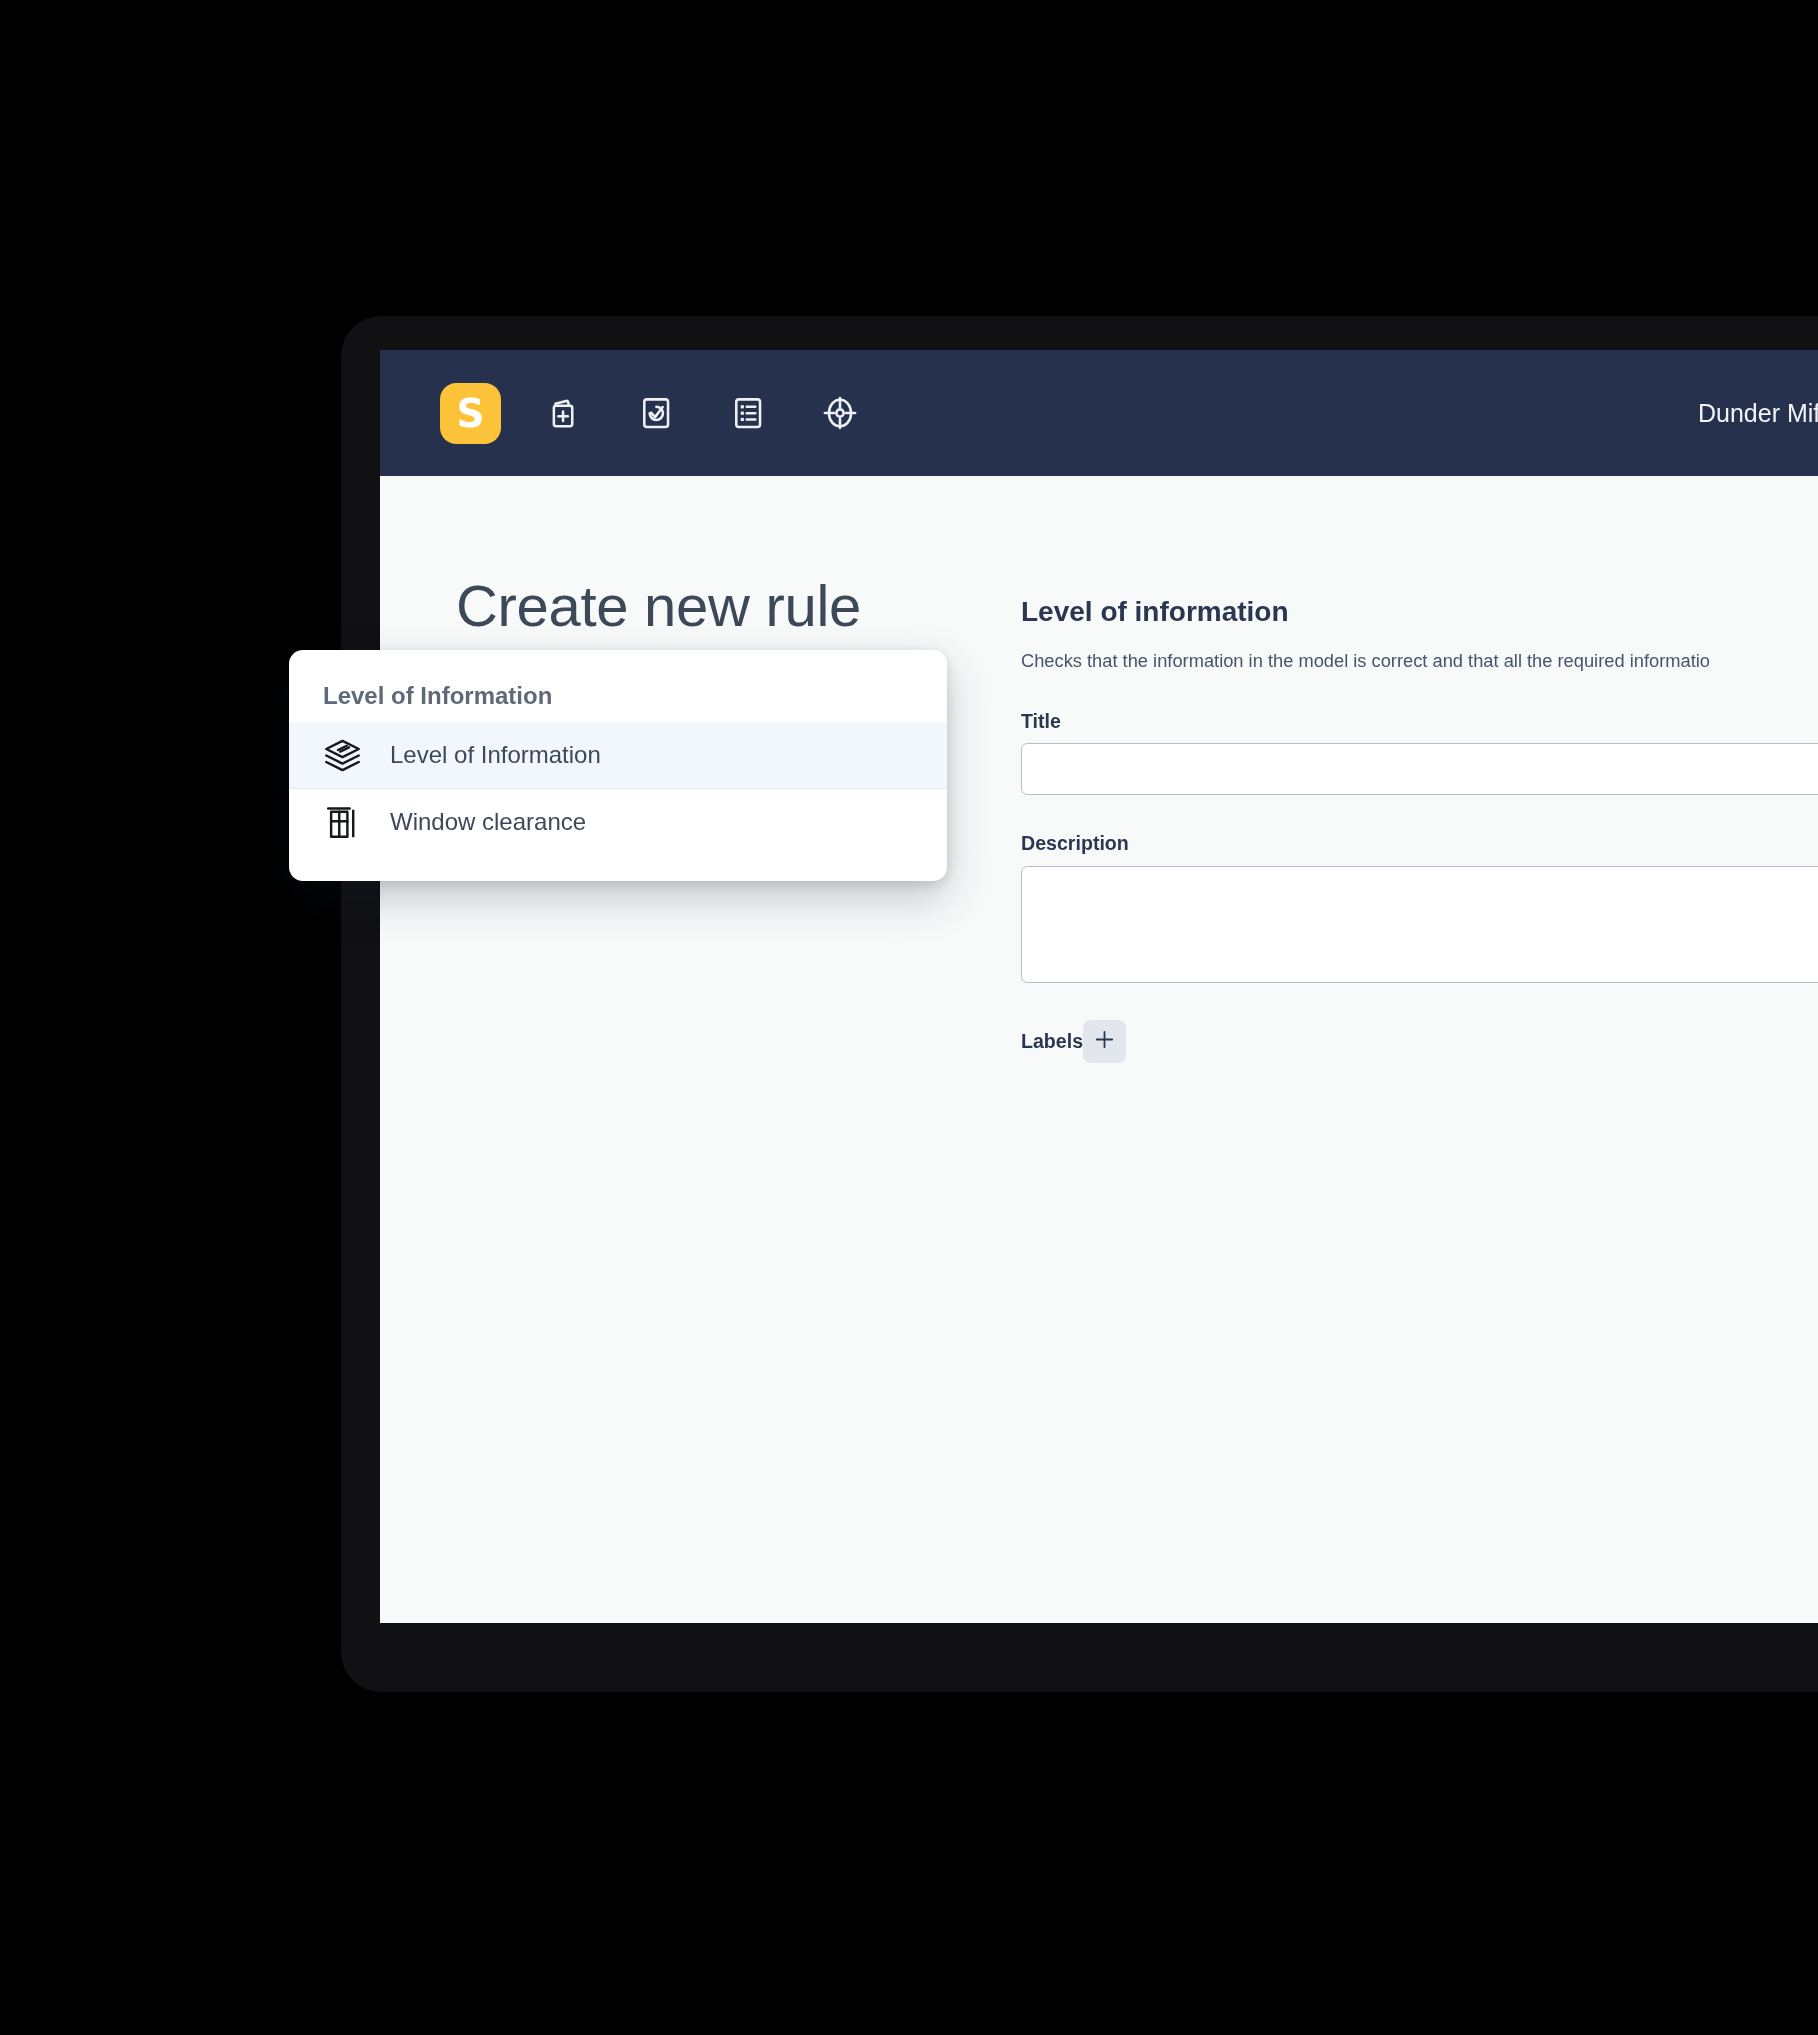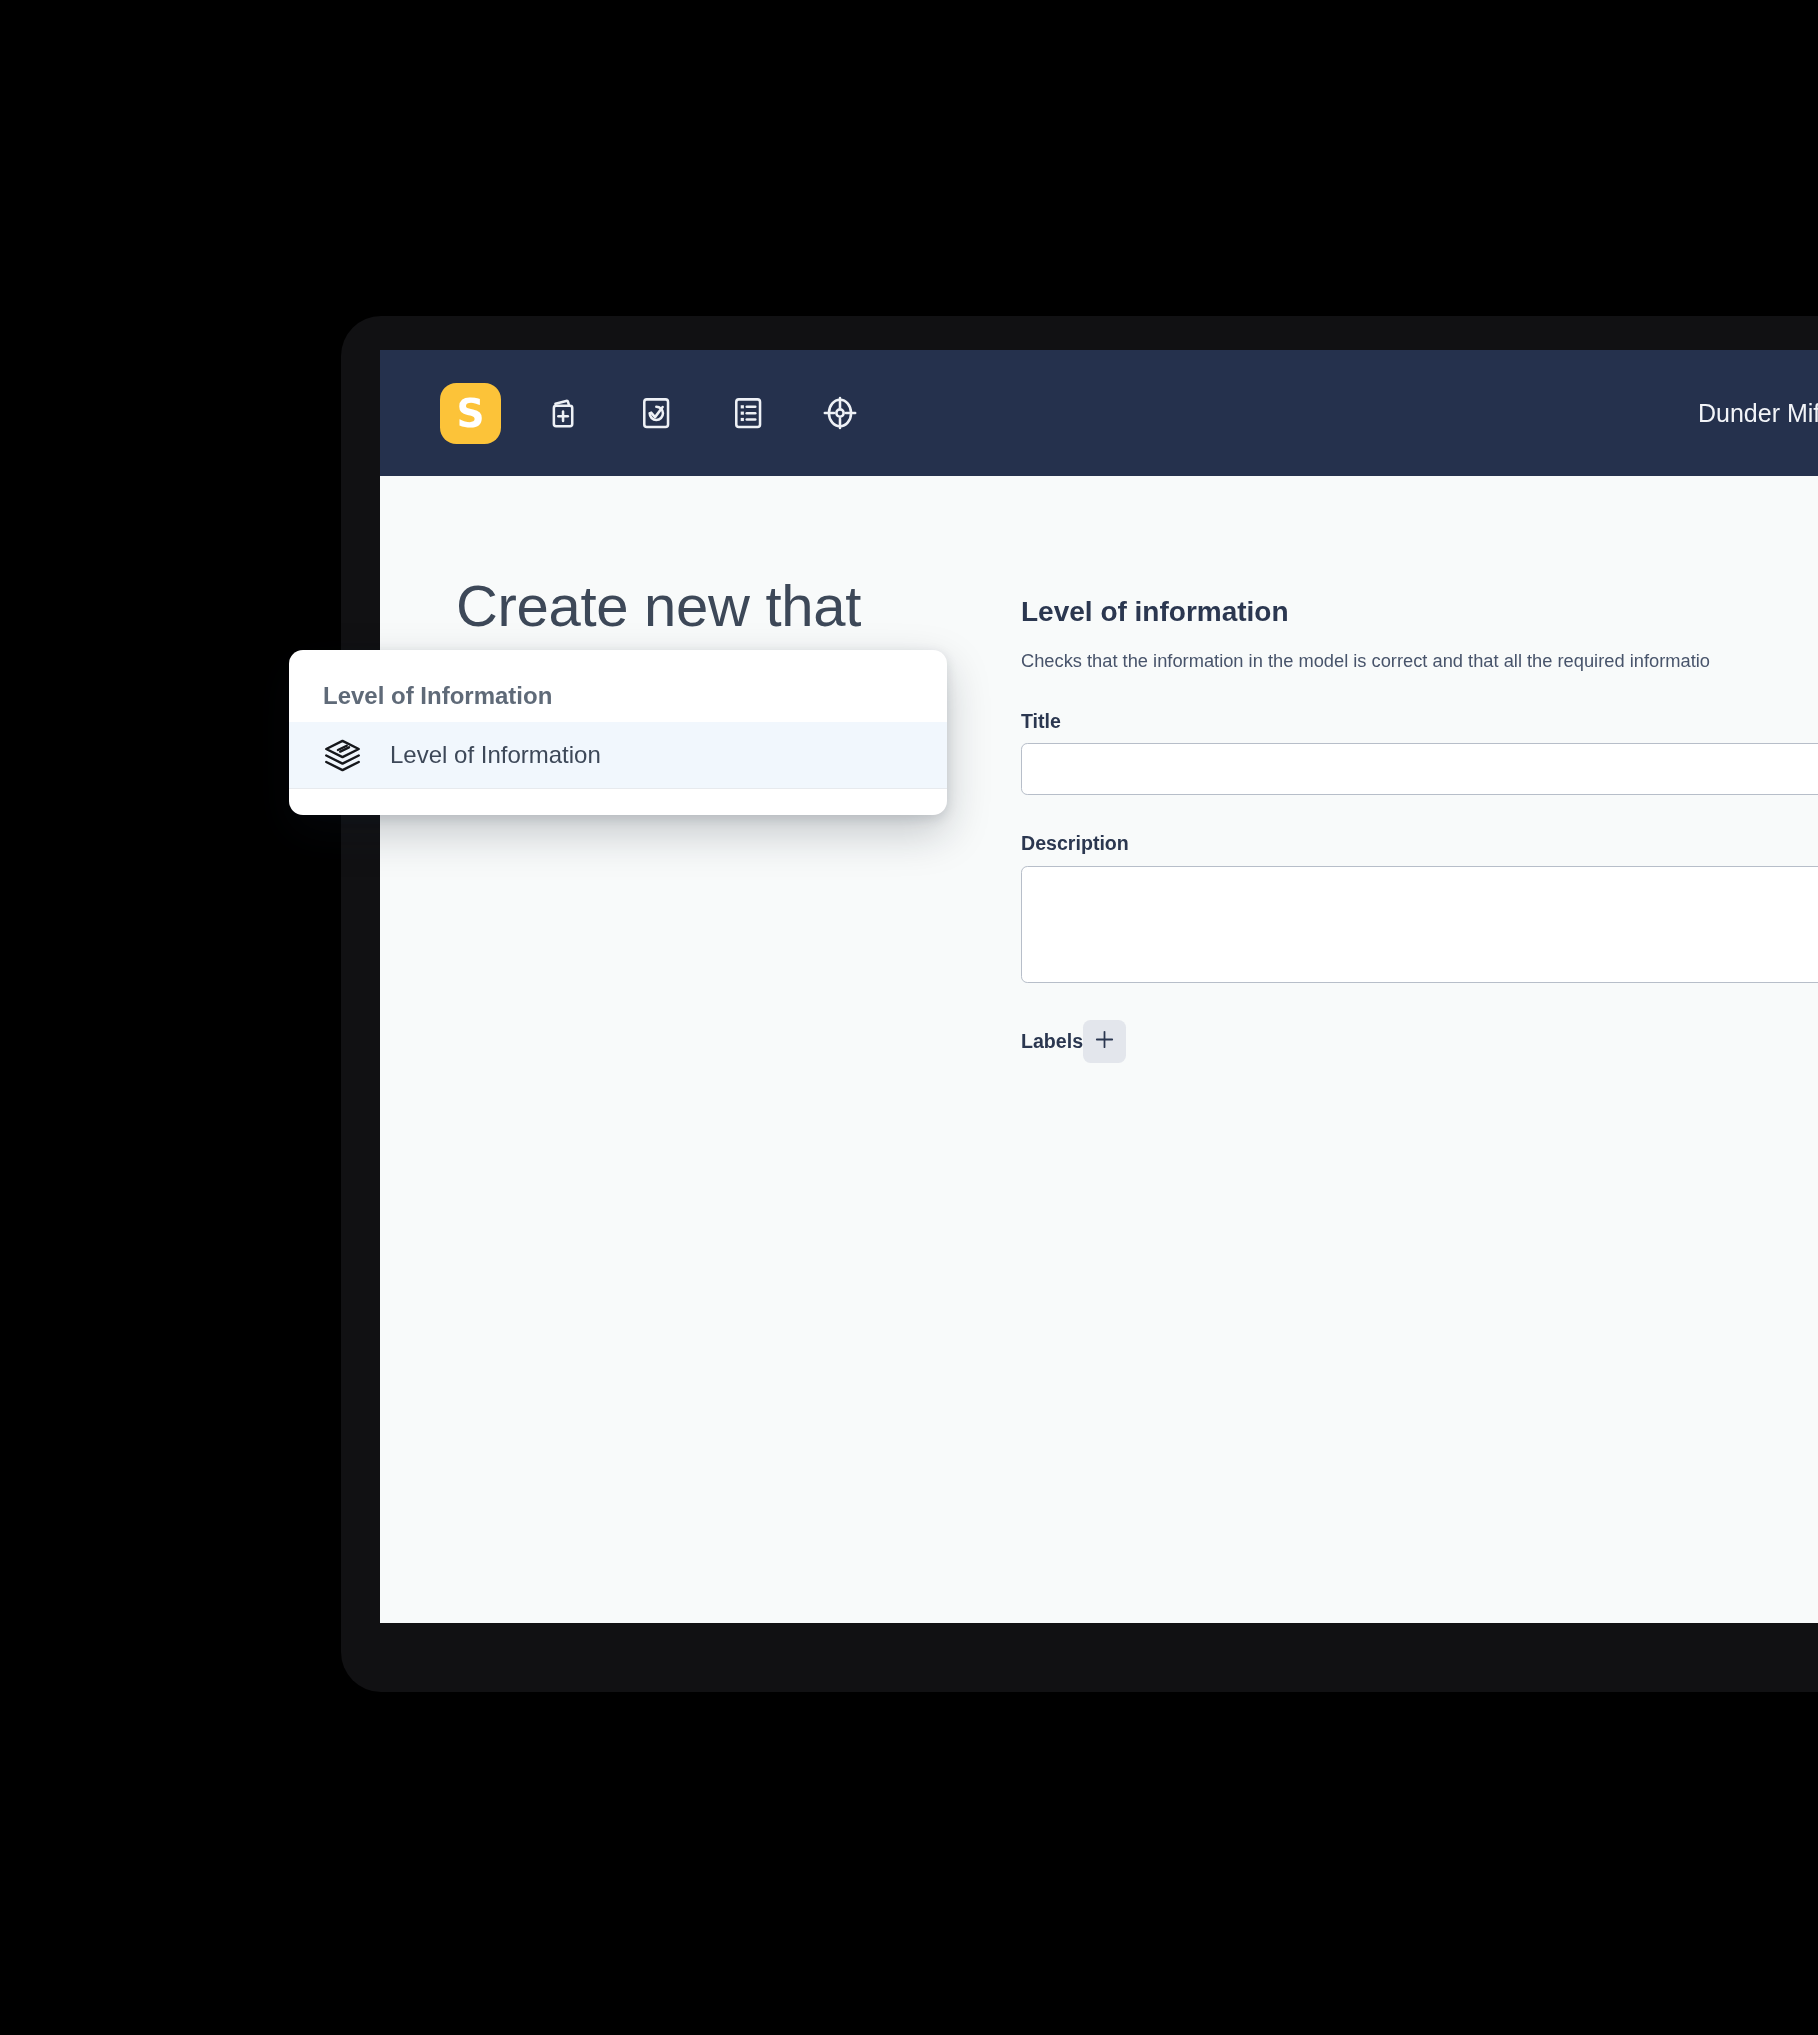--- a/index.html
+++ b/index.html
@@ -284,21 +284,21 @@
           <line x1="15.7" y1="12" x2="21.6" y2="12"></line>
           <circle cx="12" cy="12" r="2.3"></circle>
         </svg>
       </div>
 
     </div>
 
     <div id="org-name">Dunder Mifflin</div>
   </div>
 
-  <h1 id="page-title">Create new that</h1>
+  <h1 id="page-title">Create new rule</h1>
 
   <div id="form-col">
 
     <div id="form-heading">Level of information</div>
     <div id="form-subtext">Checks that the information in the model is correct and that all the required informatio</div>
 
     <div class="field-label">Title</div>
     <input class="text-input" type="text" placeholder="" style="">
 
     <div class="field-gap"></div>
@@ -335,16 +335,28 @@
         <line x1="10.6" y1="9.6" x2="16" y2="7"></line>
       </svg>
     </span>
     <span class="item-label">Level of Information</span>
   </div>
 
   <div class="panel-divider"></div>
 
 
 
+  <div class="panel-item">
+    <span class="item-icon">
+      <svg width="39" height="39" viewBox="0 0 24 24" fill="none" stroke="#16181c" stroke-width="1.5" stroke-linecap="round" stroke-linejoin="round">
+        <line x1="3.2" y1="3.4" x2="16.4" y2="3.4"></line>
+        <rect x="5" y="5.4" width="10" height="15.4"></rect>
+        <line x1="10" y1="5.4" x2="10" y2="20.8"></line>
+        <line x1="5" y1="11.2" x2="15" y2="11.2"></line>
+        <line x1="18.6" y1="4.8" x2="18.6" y2="20.4"></line>
+      </svg>
+    </span>
+    <span class="item-label">Window clearance</span>
+  </div>
 
   <div class="panel-spacer-sm"></div>
 </div>
 
 
 </body></html>

